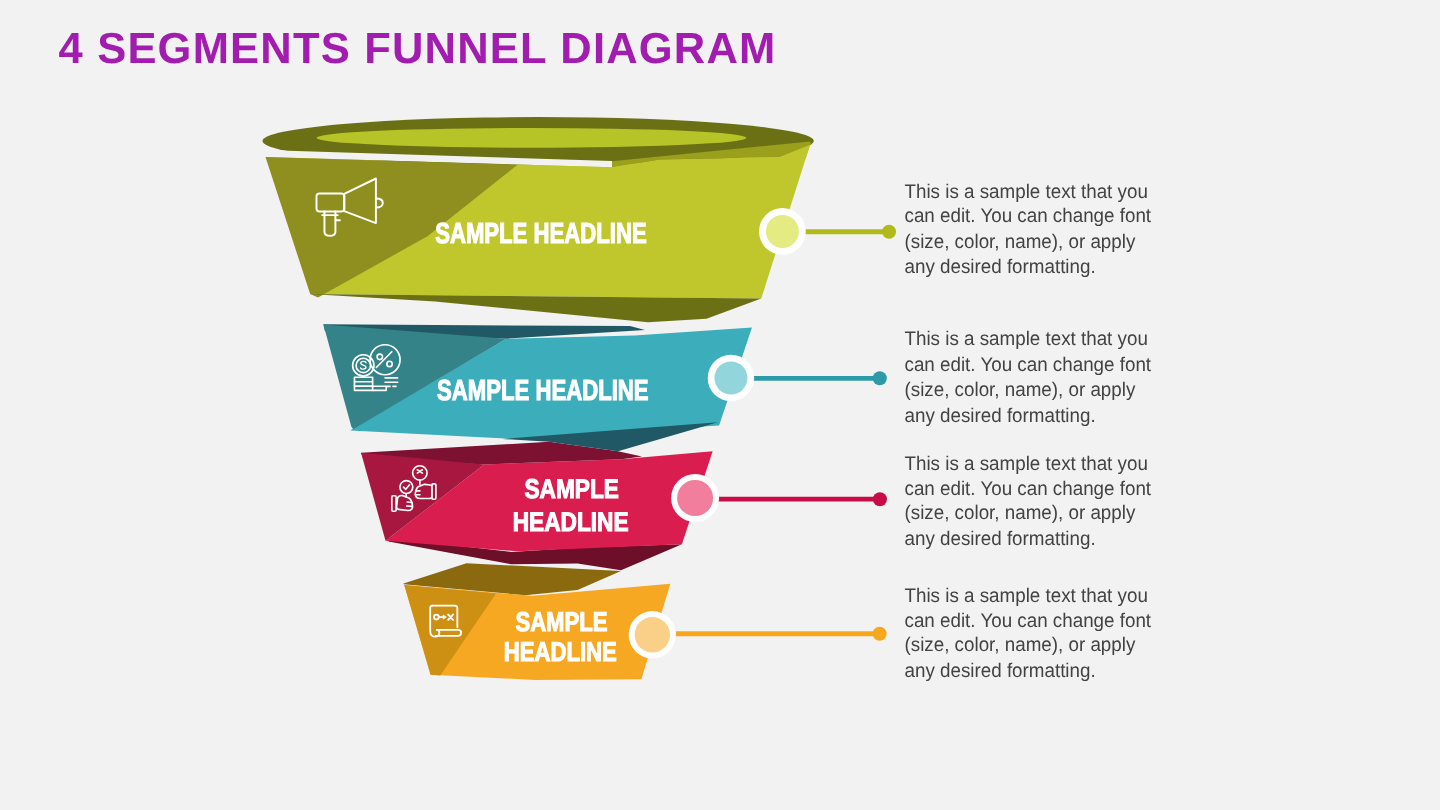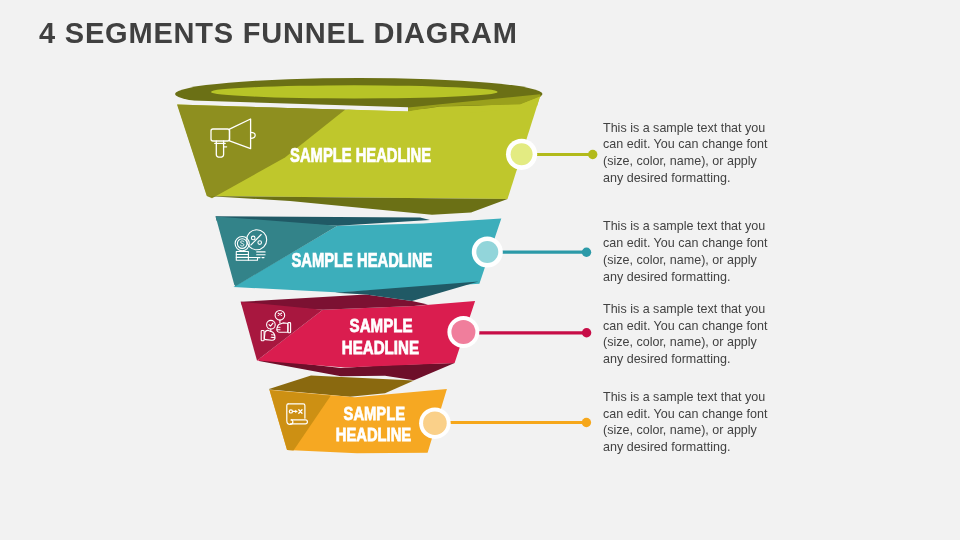--- a/index.html
+++ b/index.html
@@ -1,17 +1,17 @@
 <!DOCTYPE html>
 <html><head>
 <meta charset="utf-8">
 <style>
 html,body{margin:0;padding:0;}
 body{width:960px;height:540px;background:#f2f2f2;font-family:"Liberation Sans",sans-serif;overflow:hidden;position:relative;}
-.title{position:absolute;left:39px;top:18.6px;font-size:29px;font-weight:bold;color:#404040;letter-spacing:0.8px;line-height:29px;white-space:nowrap;}
+.title{position:absolute;left:39px;top:18.6px;font-size:29px;font-weight:bold;color:#a21caf;letter-spacing:0.8px;line-height:29px;white-space:nowrap;}
 .para{position:absolute;left:603px;width:185px;font-size:13.2px;line-height:16.83px;color:#424242;transform:scaleX(0.95);transform-origin:left top;}
 svg{position:absolute;left:0;top:0;}
 </style>
 </head>
 <body>
 <div class="title">4 SEGMENTS FUNNEL DIAGRAM</div>
 <div class="para" style="top:119.5px">This is a sample text that you can edit. You can change font (size, color, name), or apply any desired formatting.</div>
 <div class="para" style="top:218.2px">This is a sample text that you can edit. You can change font (size, color, name), or apply any desired formatting.</div>
 <div class="para" style="top:300.7px">This is a sample text that you can edit. You can change font (size, color, name), or apply any desired formatting.</div>
 <div class="para" style="top:388.8px">This is a sample text that you can edit. You can change font (size, color, name), or apply any desired formatting.</div>

